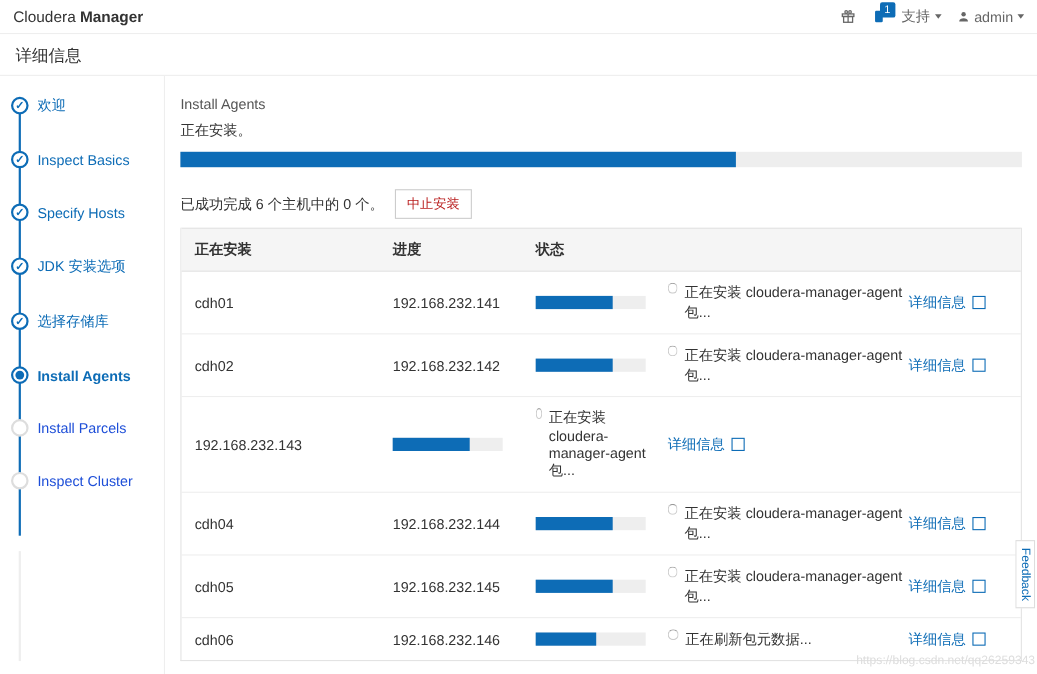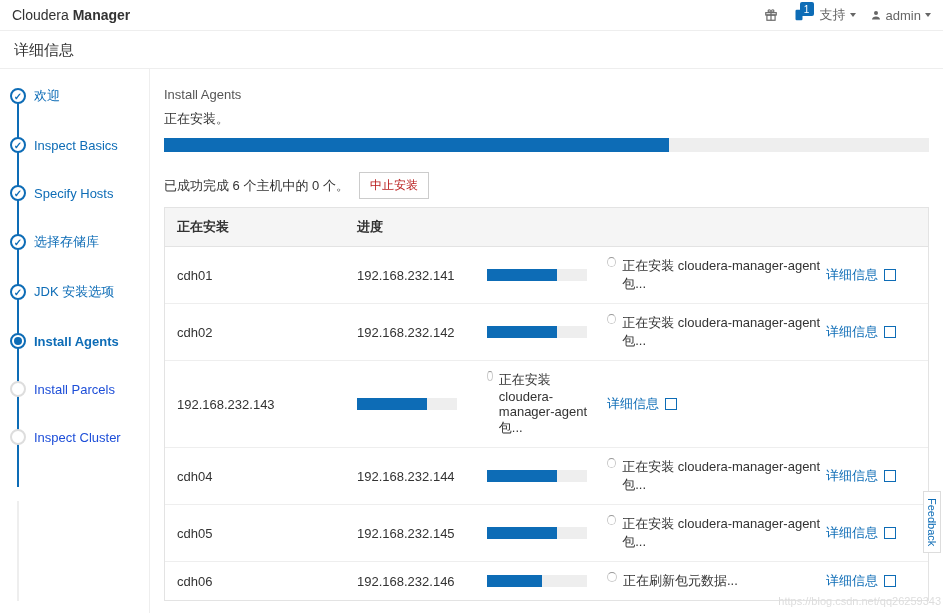--- a/index.html
+++ b/index.html
@@ -103,25 +103,25 @@
         <div class="step done">
           <span class="circle"></span>
           <span class="label">Inspect Basics</span>
         </div>
         <div class="step done">
           <span class="circle"></span>
           <span class="label">Specify Hosts</span>
         </div>
         <div class="step done">
           <span class="circle"></span>
+          <span class="label">JDK 安装选项</span>
+        </div>
+        <div class="step done">
+          <span class="circle"></span>
           <span class="label">选择存储库</span>
-        </div>
-        <div class="step done">
-          <span class="circle"></span>
-          <span class="label">JDK 安装选项</span>
         </div>
         <div class="step current">
           <span class="circle"></span>
           <span class="label">Install Agents</span>
         </div>
         <div class="step pending">
           <span class="circle"></span>
           <span class="label">Install Parcels</span>
         </div>
         <div class="step pending">
@@ -138,20 +138,21 @@
       <div class="fill" style="width:66%"></div>
     </div>
     <div class="summary-row">
       <span>已成功完成 6 个主机中的 0 个。</span>
       <button class="abort-btn">中止安装</button>
     </div>
     <div class="table">
       <div class="thead">
         <div>正在安装</div>
         <div>进度</div>
+        <div>状态</div>
         <div></div>
       </div>
       <div id="rows-container">
           <div class="trow">
             <div>cdh01</div>
             <div>192.168.232.141</div>
             <div>
               <div class="mini-progress">
                 <div class="fill" style="width:70%"></div>
               </div>

